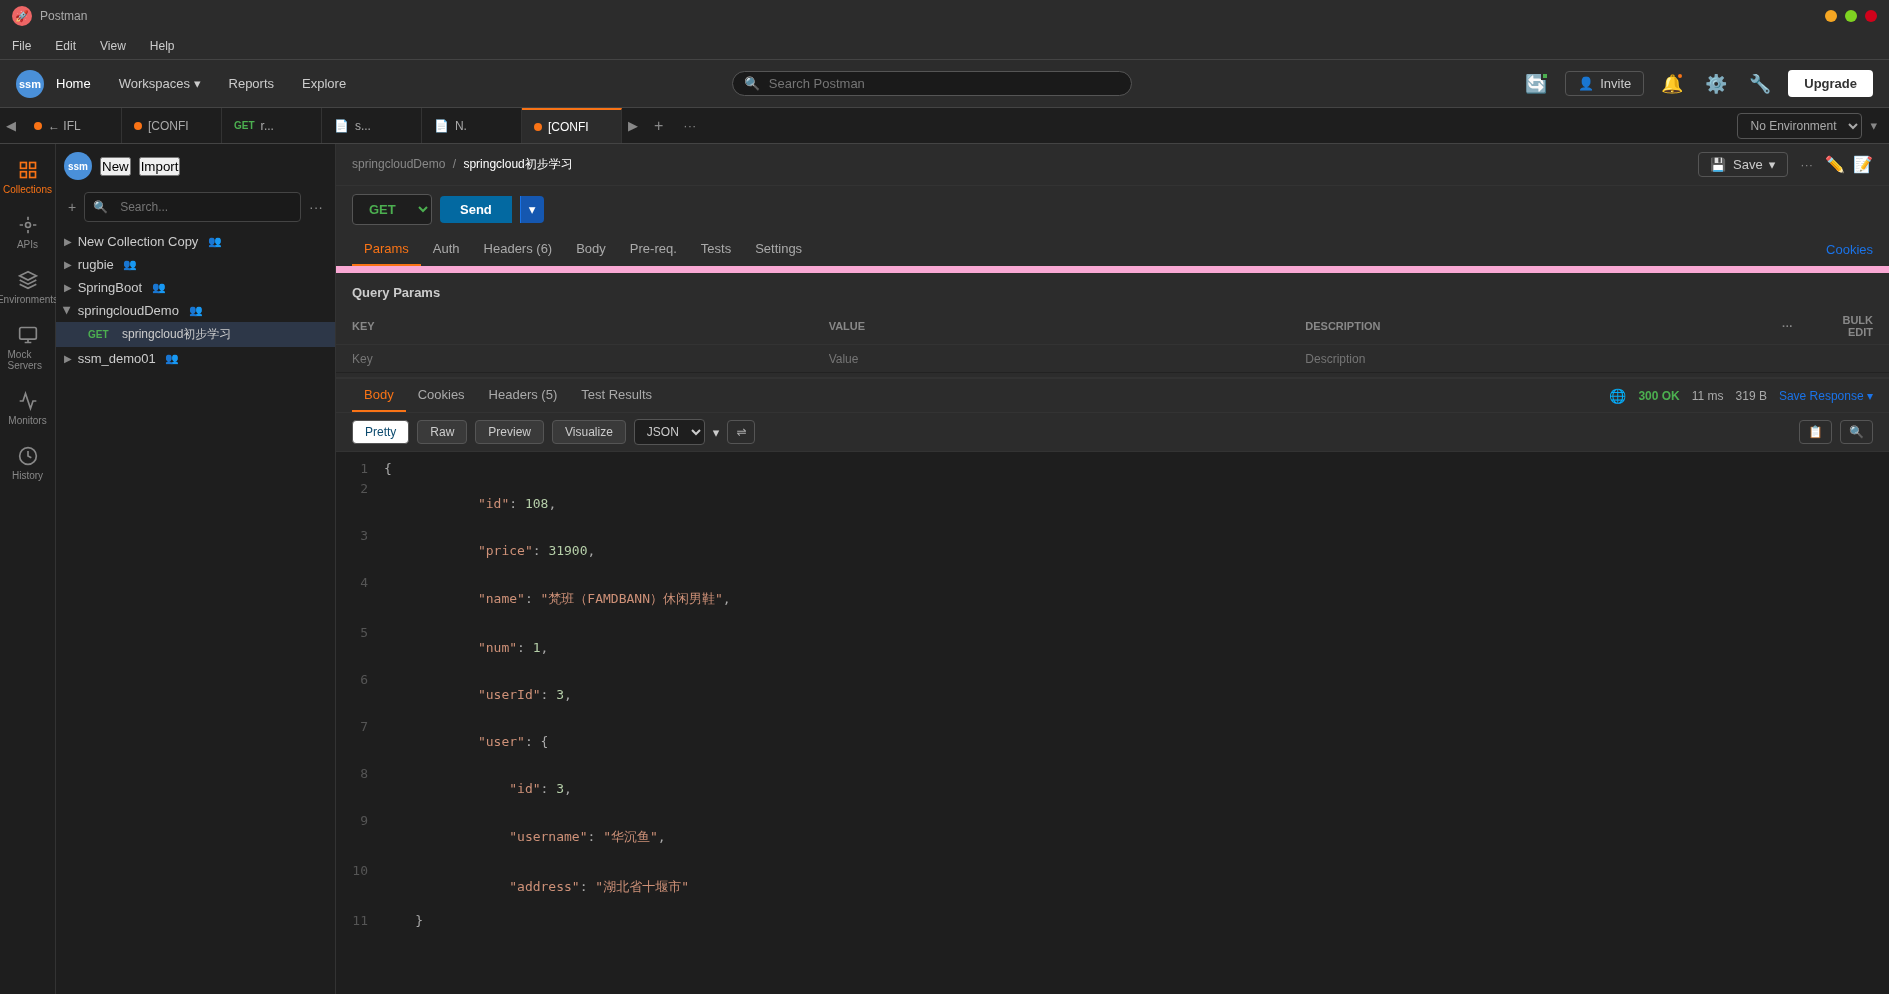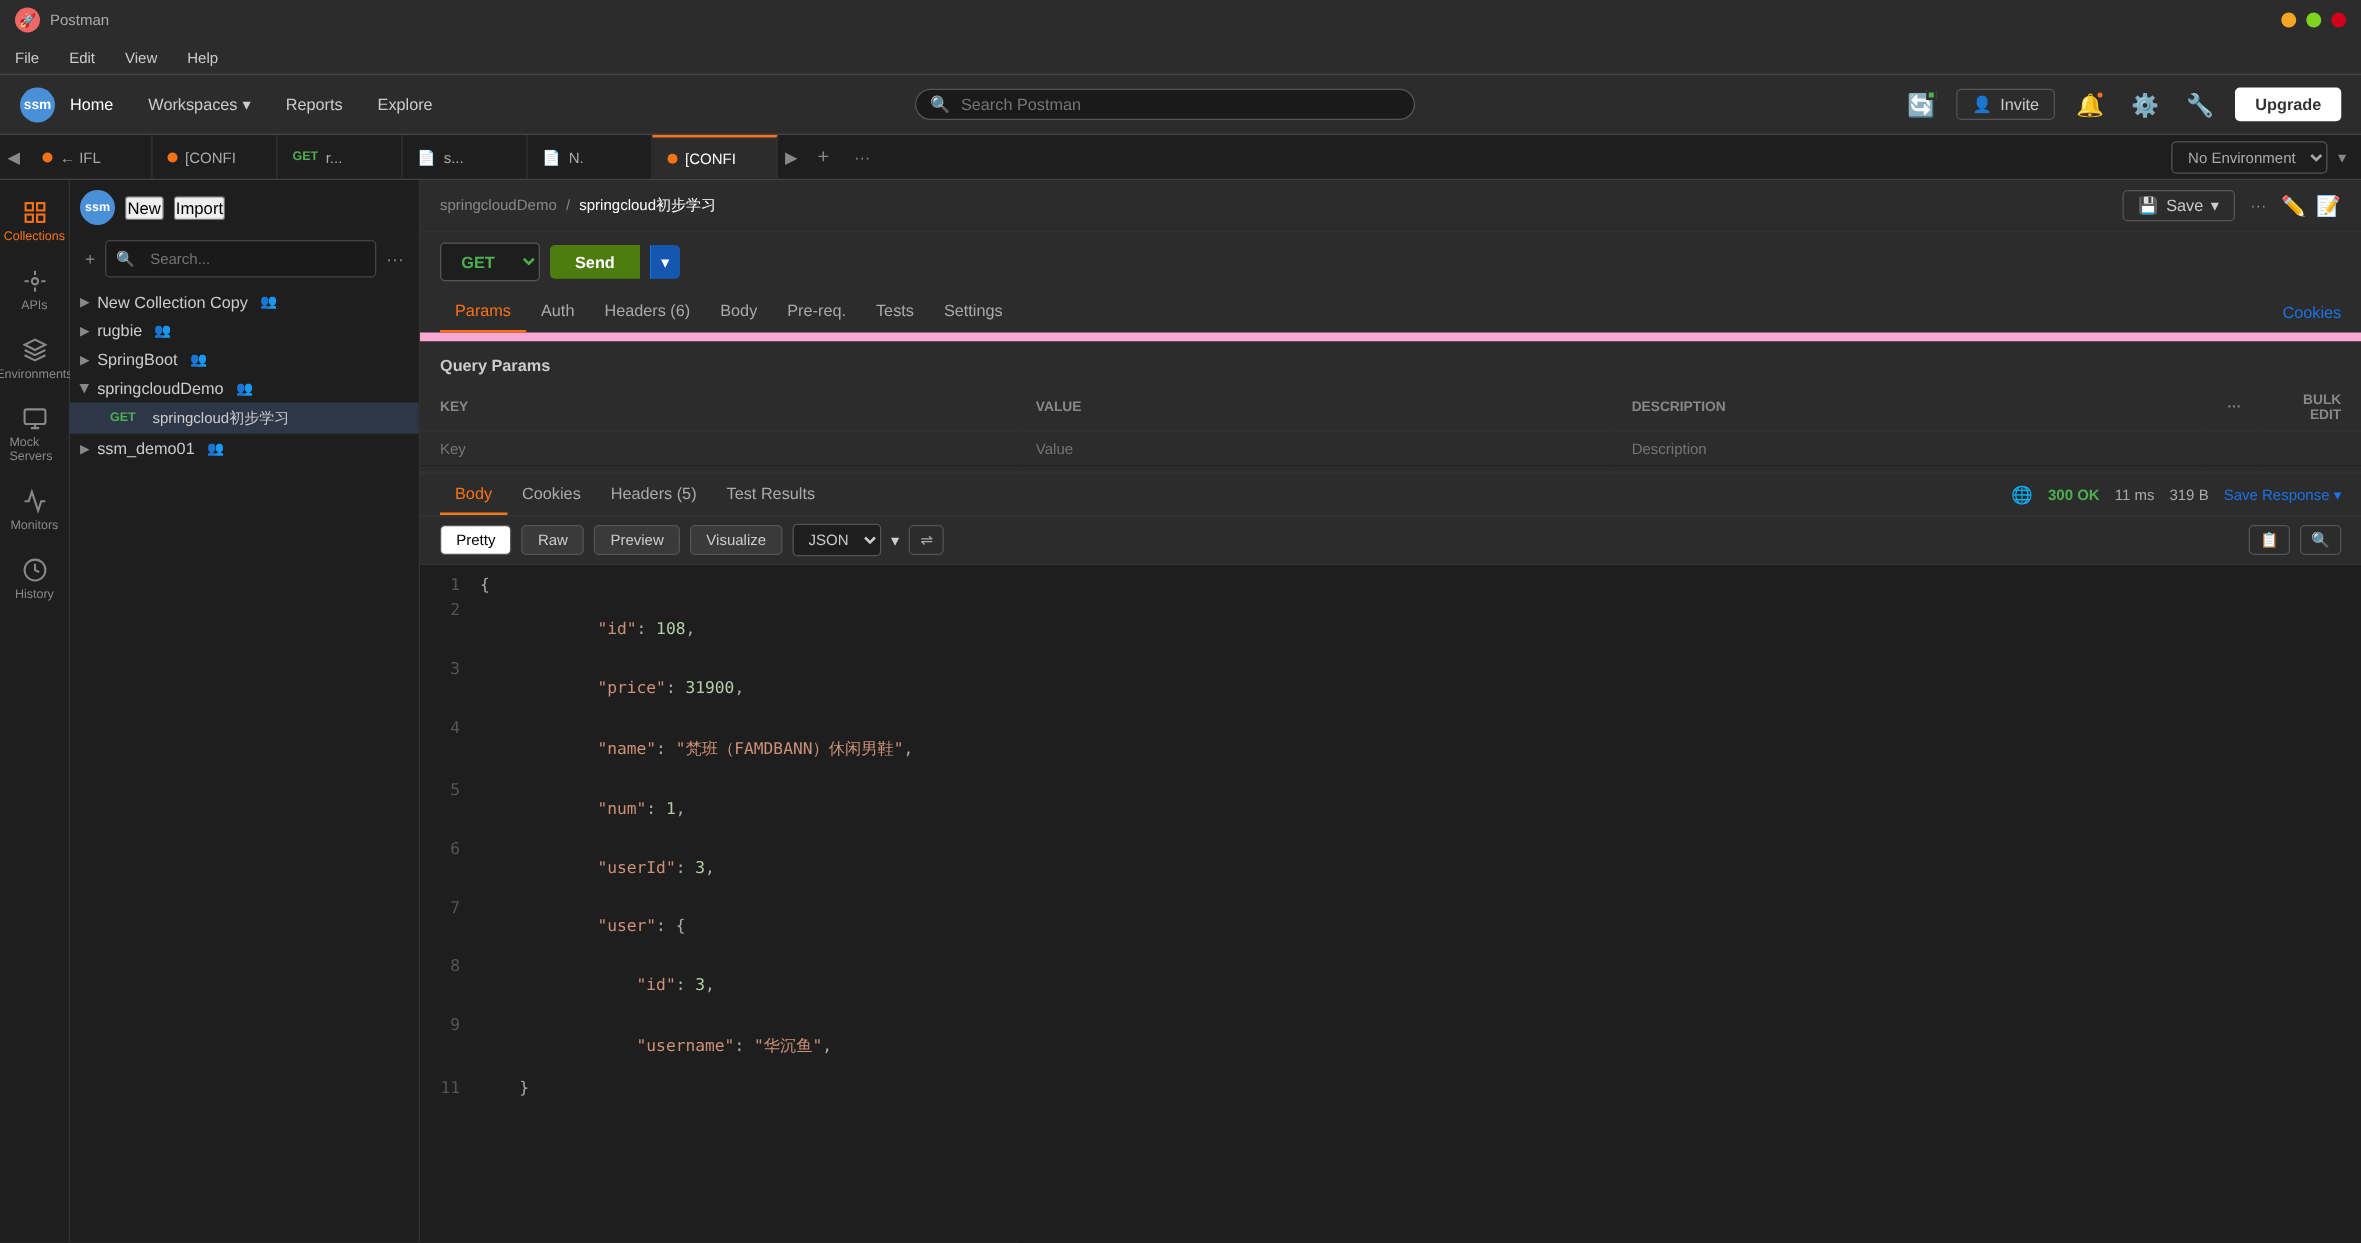--- a/index.html
+++ b/index.html
@@ -68,21 +68,21 @@
     .breadcrumb { font-size: 12px; color: #888; }
     .breadcrumb .sep { margin: 0 4px; }
     .breadcrumb .current { color: #fff; font-weight: 500; }
     .request-header-actions { margin-left: auto; display: flex; align-items: center; gap: 8px; }
     .btn-save { background: transparent; border: 1px solid #555; color: #ccc; padding: 4px 12px; border-radius: 4px; font-size: 13px; cursor: pointer; display: flex; align-items: center; gap: 6px; }
 
     
     .url-bar { display: flex; align-items: center; padding: 8px 16px; gap: 8px; }
     .method-select { background: #1e1e1e; border: 1px solid #555; color: #4caf50; padding: 6px 12px; border-radius: 4px; font-size: 13px; font-weight: 600; cursor: pointer; min-width: 80px; }
     .url-input { flex: 1; background: #1e1e1e; border: 1px solid #555; color: #ccc; padding: 6px 12px; border-radius: 4px; font-size: 13px; outline: none; }
-    .btn-send { background: #4d7c0f; color: white; border: none; padding: 6px 20px; border-radius: 4px 0 0 4px; font-size: 13px; cursor: pointer; font-weight: 600; }
+    .btn-send { background: #0369a1; color: white; border: none; padding: 6px 20px; border-radius: 4px 0 0 4px; font-size: 13px; cursor: pointer; font-weight: 600; }
     .btn-send-arrow { background: #1557b0; color: white; border: none; border-left: 1px solid #1a73e8; padding: 6px 8px; border-radius: 0 4px 4px 0; cursor: pointer; }
 
     
     .req-tabs { display: flex; align-items: center; border-bottom: 7px solid #f9a8d4; padding: 0 16px; gap: 0; }
     .req-tab { padding: 8px 12px; font-size: 13px; color: #aaa; cursor: pointer; border-bottom: 2px solid transparent; }
     .req-tab.active { color: #f97316; border-bottom-color: #f97316; }
     .req-tab-right { margin-left: auto; color: #1a73e8; font-size: 13px; cursor: pointer; }
 
     
     .section-label { padding: 8px 16px; font-size: 13px; font-weight: 600; color: #ccc; }
@@ -97,21 +97,21 @@
     .response-tab.active { color: #f97316; border-bottom-color: #f97316; }
     .response-status { margin-left: auto; display: flex; align-items: center; gap: 12px; font-size: 12px; }
     .status-ok { color: #4caf50; font-weight: 600; }
     .status-time { color: #aaa; }
     .status-size { color: #aaa; }
     .btn-save-resp { color: #1a73e8; font-size: 12px; cursor: pointer; }
 
     
     .resp-toolbar { display: flex; align-items: center; padding: 6px 16px; border-bottom: 1px solid #333; gap: 8px; }
     .resp-format-btn { background: #3a3a3a; color: #ccc; border: 1px solid #555; padding: 4px 12px; border-radius: 4px; font-size: 12px; cursor: pointer; }
-    .resp-format-btn.active { background: #fff; color: #000000; }
+    .resp-format-btn.active { background: #fff; color: #0c4a6e; }
     .resp-format-select { background: #1e1e1e; border: 1px solid #555; color: #ccc; padding: 4px 8px; border-radius: 4px; font-size: 12px; cursor: pointer; }
     .resp-icon-btn { background: transparent; border: 1px solid #555; color: #aaa; padding: 4px 8px; border-radius: 4px; font-size: 12px; cursor: pointer; }
     .resp-right { margin-left: auto; display: flex; gap: 8px; }
 
     
     .code-area { flex: 1; overflow: auto; padding: 8px 0; background: #1e1e1e; font-family: 'Consolas', 'Monaco', monospace; font-size: 13px; }
     .code-line { display: flex; align-items: flex-start; padding: 1px 0; min-height: 20px; }
     .line-num { width: 48px; text-align: right; padding-right: 16px; color: #555; flex-shrink: 0; user-select: none; }
     .line-content { flex: 1; color: #ccc; white-space: pre; }
     .key-color { color: #ce9178; }
@@ -484,19 +484,25 @@
             &nbsp;&nbsp;&nbsp;&nbsp;<span class="key-color">"id"</span><span class="punct">: </span><span class="val-num">3</span><span class="punct">,</span>
           </span>
         </div>
         <div class="code-line">
           <span class="line-num">9</span>
           <span class="line-content">
             &nbsp;&nbsp;&nbsp;&nbsp;<span class="key-color">"username"</span><span class="punct">: </span><span class="val-str">"华沉鱼"</span><span class="punct">,</span>
           </span>
         </div>
         <div class="code-line">
+          <span class="line-num">10</span>
+          <span class="line-content">
+            &nbsp;&nbsp;&nbsp;&nbsp;<span class="key-color">"address"</span><span class="punct">: </span><span class="val-str">"湖北省十堰市"</span>
+          </span>
+        </div>
+        <div class="code-line">
           <span class="line-num">11</span>
           <span class="line-content brace">&nbsp;&nbsp;&nbsp;&nbsp;}</span>
         </div>
       </div>
     </div>
   </div>
 </div>
 
 </body></html>

